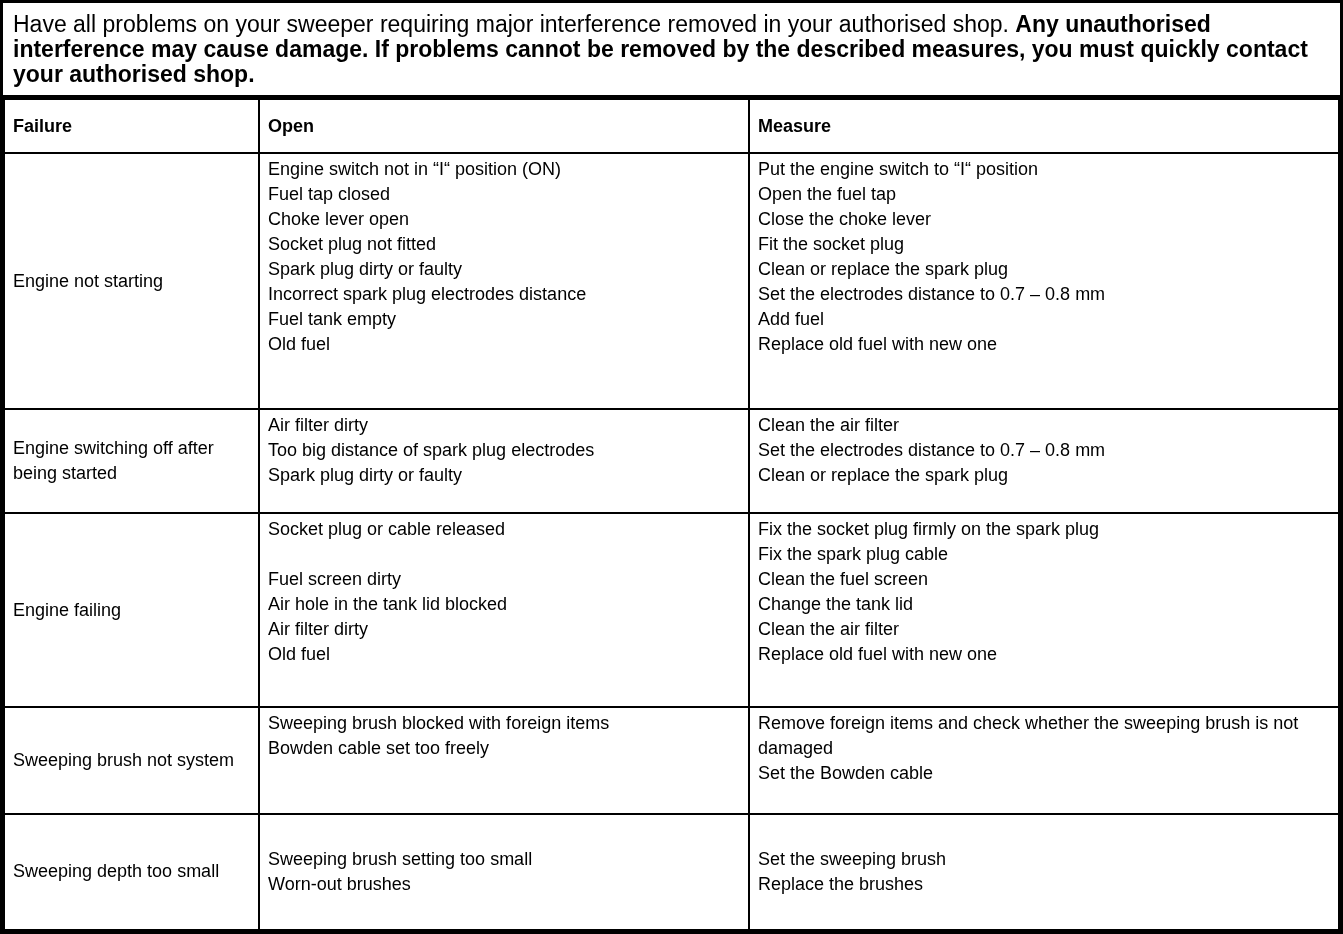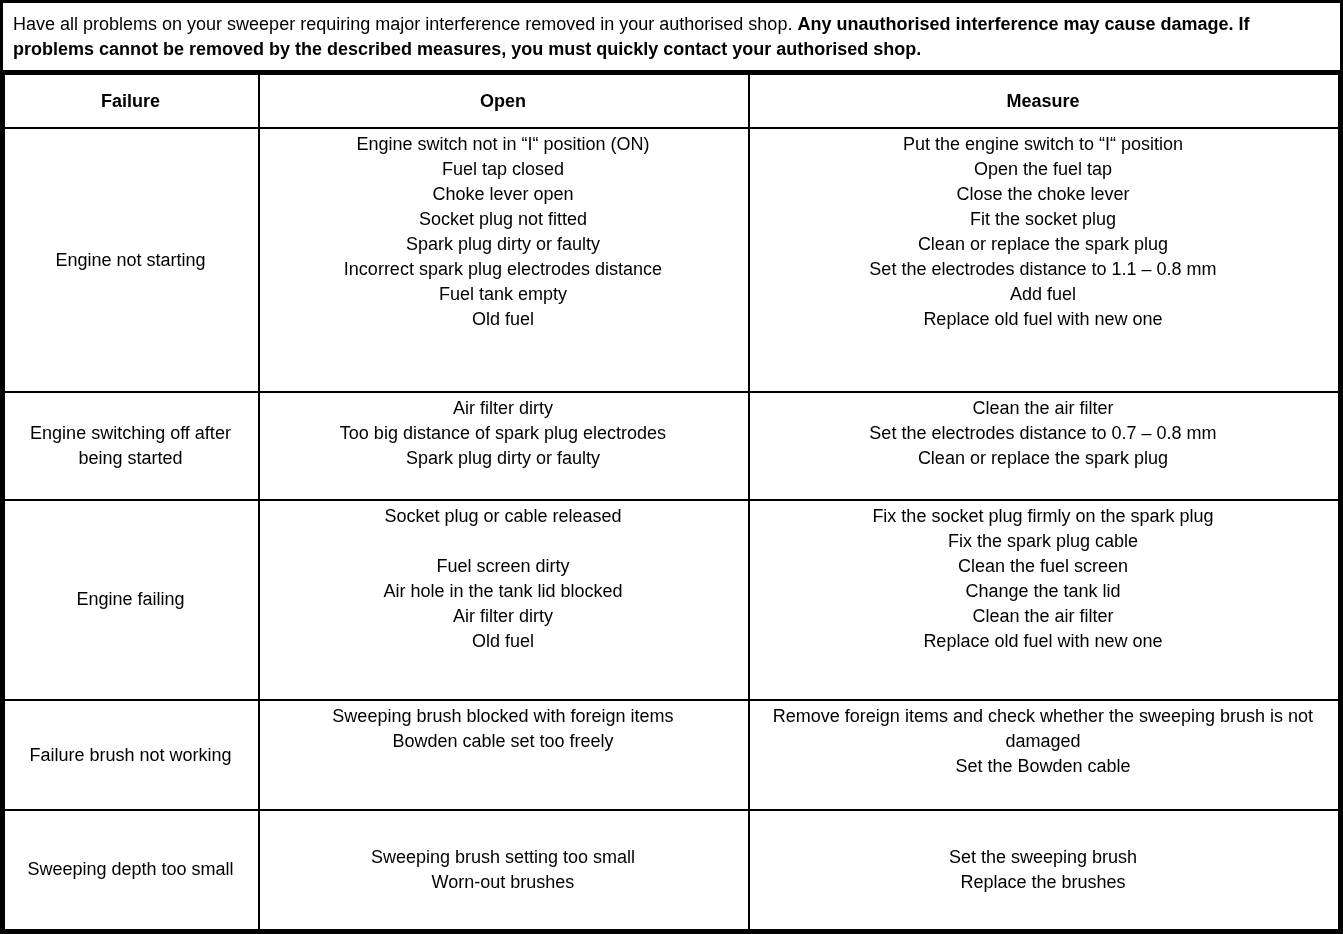--- a/index.html
+++ b/index.html
@@ -20,36 +20,36 @@
     width: 1343px;
     height: 934px;
     border: 3px solid #000000;
     display: flex;
     flex-direction: column;
   }
   .notice {
     box-sizing: border-box;
     border-bottom: 3px solid #000000;
     padding: 9px 8px 8px 10px;
-    font-size: 18px;
+    font-size: 23px;
     line-height: 25px;
   }
   .notice strong { font-weight: bold; }
   table.trouble-table {
     border-collapse: collapse;
     width: 100%;
     table-layout: fixed;
     flex: 1;
   }
   th, td {
     border: 2px solid #000000;
     padding: 2px 10px 2px 8px;
     font-size: 18px;
     line-height: 25px;
-    text-align: center;
+    text-align: left;
     overflow: hidden;
   }
   th {
     font-weight: bold;
     vertical-align: middle;
     height: 48px;
   }
   td.failure {
     font-weight: normal;
     vertical-align: middle;
@@ -108,21 +108,21 @@
 Socket plug not fitted
 Spark plug dirty or faulty
 Incorrect spark plug electrodes distance
 Fuel tank empty
 Old fuel</td>
           <td class="measure">Put the engine switch to “I“ position
 Open the fuel tap
 Close the choke lever
 Fit the socket plug
 Clean or replace the spark plug
-Set the electrodes distance to 1.1 – 0.8 mm
+Set the electrodes distance to 0.7 – 0.8 mm
 Add fuel
 Replace old fuel with new one</td>
         </tr>
         <tr class="r1">
           <td class="failure">Engine switching off after being started</td>
           <td class="cause">Air filter dirty
 Too big distance of spark plug electrodes
 Spark plug dirty or faulty</td>
           <td class="measure">Clean the air filter
 Set the electrodes distance to 0.7 – 0.8 mm
@@ -137,21 +137,21 @@
 Air filter dirty
 Old fuel</td>
           <td class="measure">Fix the socket plug firmly on the spark plug
 Fix the spark plug cable
 Clean the fuel screen
 Change the tank lid
 Clean the air filter
 Replace old fuel with new one</td>
         </tr>
         <tr class="r6">
-          <td class="failure">Failure brush not working</td>
+          <td class="failure">Sweeping brush not system</td>
           <td class="cause">Sweeping brush blocked with foreign items
 Bowden cable set too freely</td>
           <td class="measure">Remove foreign items and check whether the sweeping brush is not damaged
 Set the Bowden cable</td>
         </tr>
         <tr class="r7 center-row">
           <td class="failure">Sweeping depth too small</td>
           <td class="cause">Sweeping brush setting too small
 Worn-out brushes</td>
           <td class="measure">Set the sweeping brush

